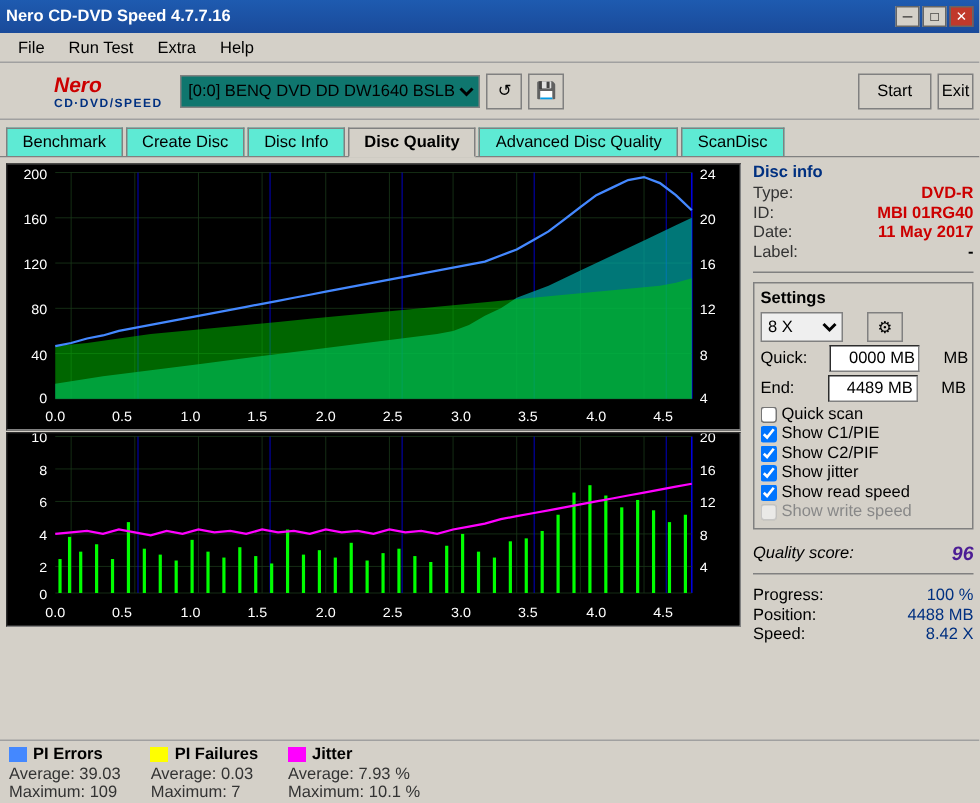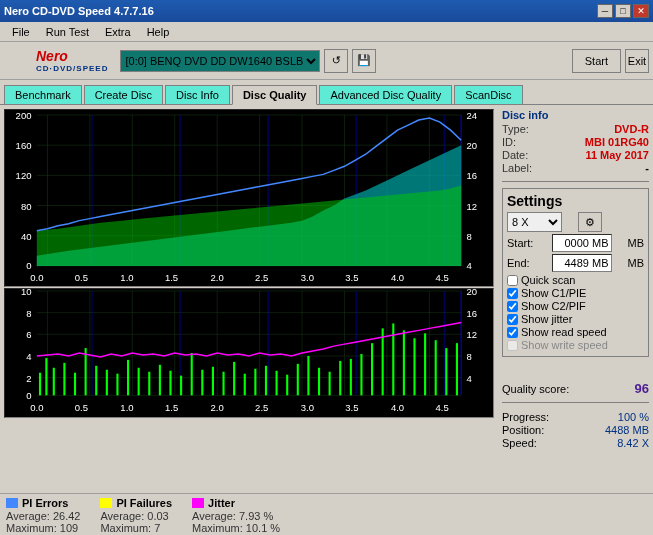--- a/index.html
+++ b/index.html
@@ -49,32 +49,32 @@
     
     .panel-section { background: #d4d0c8; }
     .panel-label { font-size: 11px; font-weight: bold; margin-bottom: 2px; color: #003080; }
     
     .info-row { display: flex; justify-content: space-between; font-size: 11px; margin-bottom: 1px; }
     .info-key { color: #333; }
     .info-val { color: #c00; font-weight: bold; }
     .info-val.black { color: black; }
     
     .settings-box { border: 1px solid #808080; padding: 4px; background: #d4d0c8; }
-    .settings-label { font-size: 14px; font-weight: bold; margin-bottom: 3px; }
+    .settings-label { font-size: 11px; font-weight: bold; margin-bottom: 3px; }
     .settings-row { display: flex; align-items: center; gap: 16px; margin-bottom: 2px; }
     .settings-select { width: 55px; height: 20px; font-size: 11px; border: 1px solid #808080; }
     .mb-input { width: 60px; height: 18px; font-size: 11px; border: 1px inset #808080; background: white; text-align: right; padding-right: 2px; }
     .mb-label { font-size: 11px; }
     
     .checkbox-row { display: flex; align-items: center; gap: 3px; font-size: 11px; margin-bottom: 1px; }
     .checkbox-row input { width: 11px; height: 11px; }
     
     .advanced-btn { width: 100%; height: 22px; background: #d4d0c8; border: 1px solid #808080; cursor: pointer; font-size: 11px; margin-top: 3px; }
     
-    .quality-row { display: flex; justify-content: space-between; align-items: center; font-size: 11px; margin-top: 20px; }
+    .quality-row { display: flex; justify-content: space-between; align-items: center; font-size: 11px; margin-top: 4px; font-style: italic; }
     .quality-val { color: #4c1d95; font-weight: bold; font-size: 13px; }
     
     .progress-section { margin-top: 2px; }
     .progress-row { display: flex; justify-content: space-between; font-size: 11px; margin-bottom: 1px; }
     .progress-val { color: #003080; }
     
     
     .legend-area { background: #d4d0c8; border-top: 1px solid #a0a0a0; padding: 3px 6px; display: flex; gap: 20px; }
     .legend-group { display: flex; flex-direction: column; }
     .legend-title { display: flex; align-items: center; gap: 4px; font-size: 11px; font-weight: bold; margin-bottom: 1px; }
@@ -330,21 +330,21 @@
 
     <div class="settings-box">
       <div class="settings-label">Settings</div>
       <div class="settings-row">
         <select class="settings-select">
           <option>8 X</option>
         </select>
         <button class="toolbar-btn" style="width:22px;height:20px;">⚙</button>
       </div>
       <div class="settings-row">
-        <span style="width:30px;">Start:</span>
+        <span style="width:30px;">Quick:</span>
         <input type="text" class="mb-input" value="0000 MB" style="">
         <span class="mb-label">MB</span>
       </div>
       <div class="settings-row">
         <span style="width:30px;">End:</span>
         <input type="text" class="mb-input" value="4489 MB" style="">
         <span class="mb-label">MB</span>
       </div>
       
       <div class="checkbox-row">
@@ -400,21 +400,21 @@
 </div>
 
 <div class="legend-area">
 
   <div class="legend-group">
     <div class="legend-title">
       <span class="legend-color" style="background:#4488ff;"></span>
       <span>PI Errors</span>
     </div>
     <div class="legend-stat">
-      <span>Average:</span>&nbsp;<span>26.42</span>
+      <span>Average:</span>&nbsp;<span>39.03</span>
     </div>
     <div class="legend-stat">
       <span>Maximum:</span>&nbsp;<span>109</span>
     </div>
     <div class="legend-stat">
       <span>Total:</span>&nbsp;<span>700705</span>
     </div>
   </div>
 
   <div class="legend-group">

